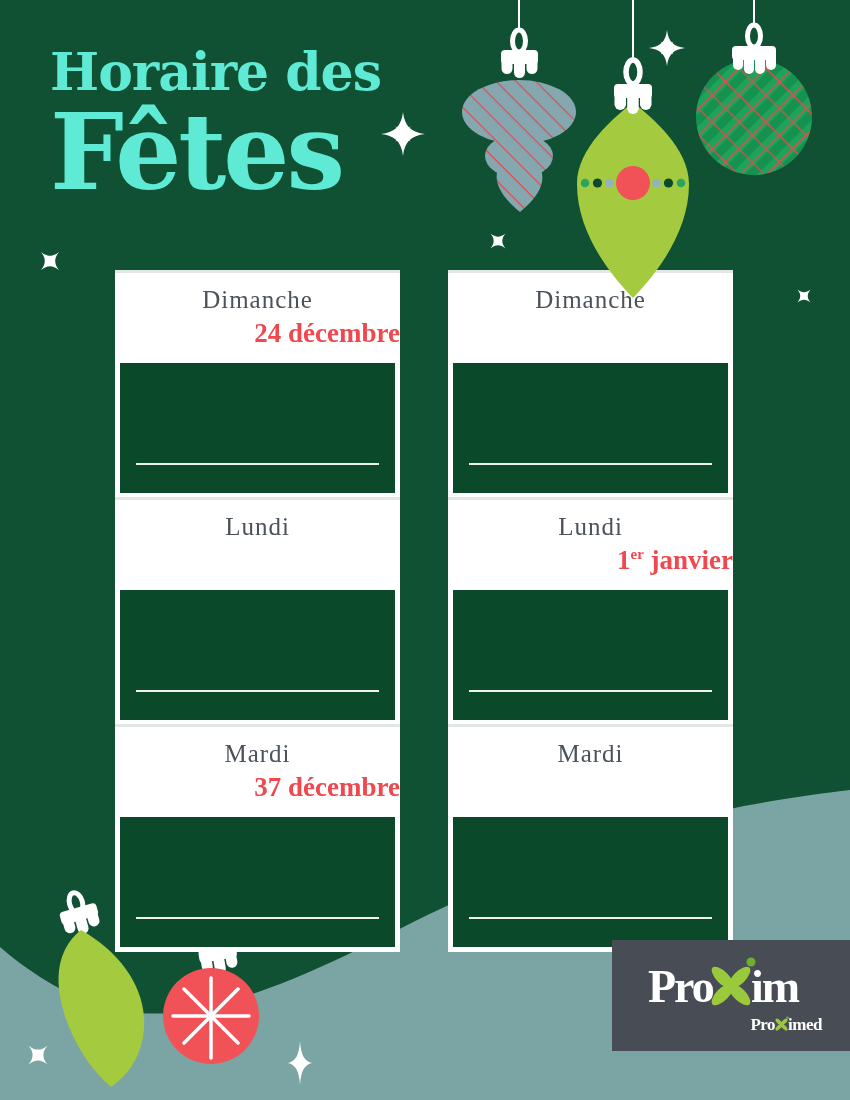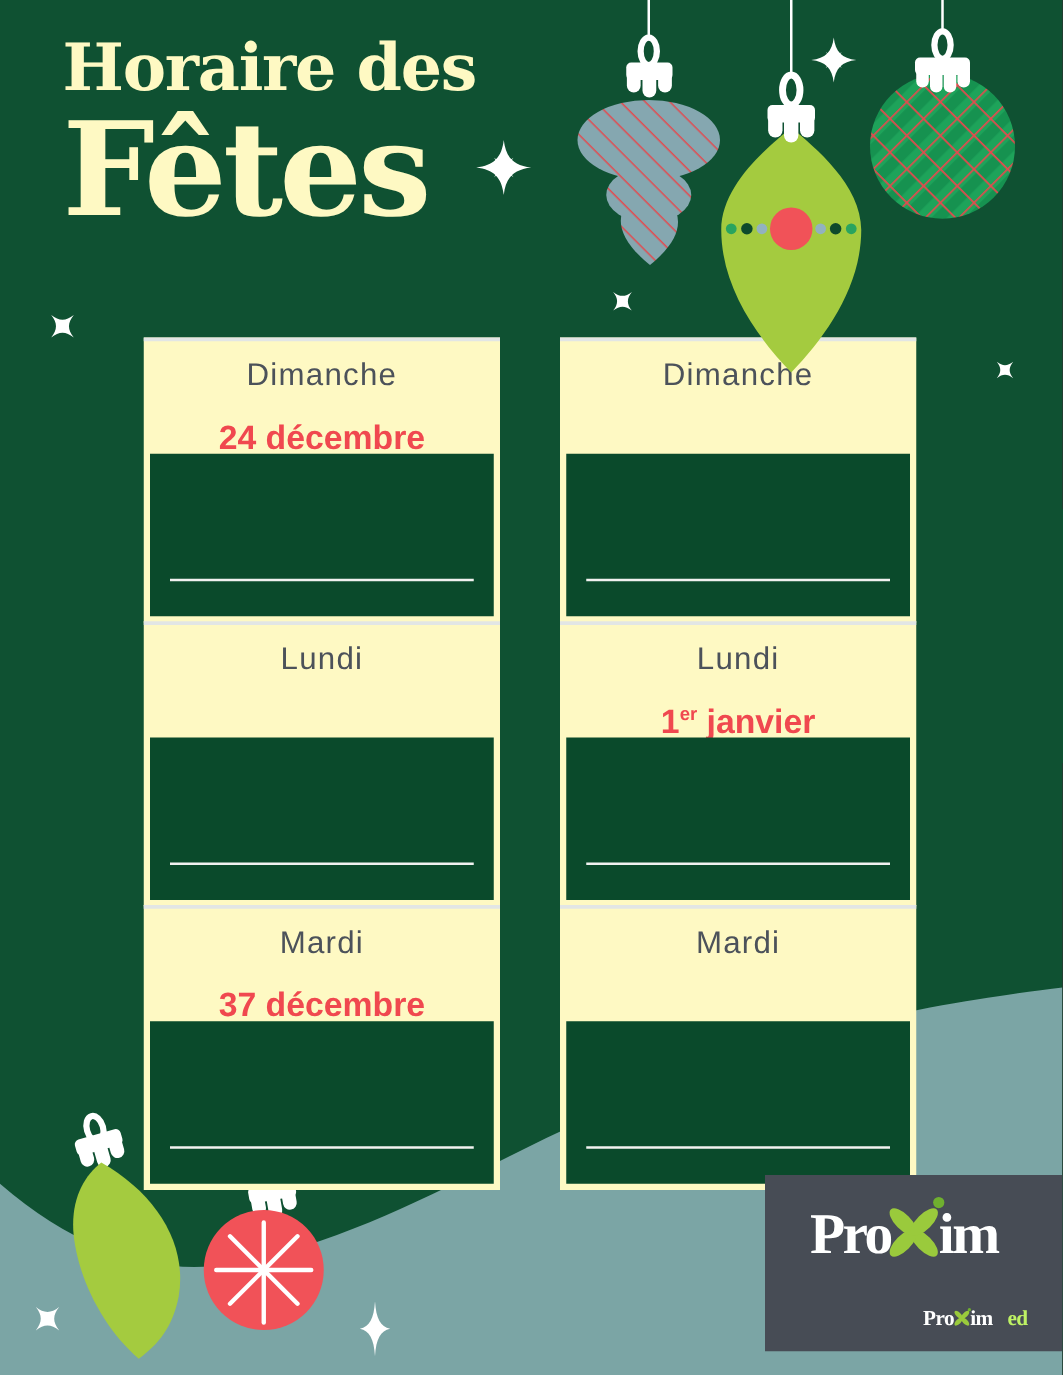--- a/index.html
+++ b/index.html
@@ -5,55 +5,55 @@
   html,body{margin:0;padding:0;background:#333;}
   #poster{
     position:relative;width:850px;height:1100px;overflow:hidden;
     background:#0F5132;
     font-family:"Liberation Sans", sans-serif;
   }
   .layer{position:absolute;left:0;top:0;width:850px;height:1100px;}
   svg.layer{pointer-events:none;}
 
   
-  #title{position:absolute;left:50px;top:28px;color:#fef9c3;z-index:3;
+  #title{position:absolute;left:50px;top:45px;color:#5eead4;z-index:3;
          font-family:"DejaVu Serif","Liberation Serif",serif;font-weight:bold;}
   #title .t1{font-size:52px;line-height:1.05;letter-spacing:-1px;}
   #title .t2{font-size:104px;line-height:0.95;letter-spacing:-3px;margin-top:4px;}
 
   
   .card{
-    position:absolute;width:285px;height:228px;background:#fef9c3;
-    border-top:3px solid #E2E6E5;box-sizing:border-box;z-index:2;
+    position:absolute;width:285px;height:228px;background:#ffffff;
+    border-top:3px solid #E2E6E5;box-sizing:border-box;z-index:2;font-family:Liberation Serif, serif;
   }
   .card .header{height:90px;text-align:center;}
   .card .day{padding-top:13px;font-size:25px;letter-spacing:1px;color:#4C525A;}
-  .card .date{margin-top:20px;font-size:27px;font-weight:bold;color:#F0484F;}
+  .card .date{margin-top:4px;font-size:27px;font-weight:bold;color:#F0484F;text-align:right;}
   .card .date sup{font-size:0.55em;}
   .card .body{
     position:absolute;left:5px;right:5px;top:90px;bottom:5px;background:#0A4A2B;
   }
   .card .fill-line{
     position:absolute;left:16px;right:16px;bottom:28px;height:2px;background:#F1F2F0;
   }
   .c0{left:115px;top:270px;} .c1{left:448px;top:270px;}
   .c2{left:115px;top:497px;} .c3{left:448px;top:497px;}
   .c4{left:115px;top:724px;} .c5{left:448px;top:724px;}
 
   
   #logo-box{
-    position:absolute;left:612px;top:940px;width:238px;height:141px;
+    position:absolute;left:612px;top:940px;width:238px;height:111px;
     background:#474C55;z-index:4;
   }
   #logo-sub{
     position:absolute;right:28px;bottom:16px;display:flex;align-items:baseline;
     font-family:"Liberation Serif",serif;font-weight:bold;font-size:17px;color:#FFFFFF;
     letter-spacing:-0.5px;
   }
-  #logo-sub .green{color:#bef264;margin-left:12px;}
+  #logo-sub .green{color:#ffffff;}
   #logo-sub svg{position:relative;top:2px;margin:0 -1px;}
 </style>
 </head>
 <body>
 
 <div id="poster">
 
   <svg class="layer" viewBox="0 0 850 1100">
     <defs>
       <path id="sp4b" d="M0,-22 C1.6,-8 8,-1.6 22,0 C8,1.6 1.6,8 0,22 C-1.6,8 -8,1.6 -22,0 C-8,-1.6 -1.6,-8 0,-22 Z"></path>

